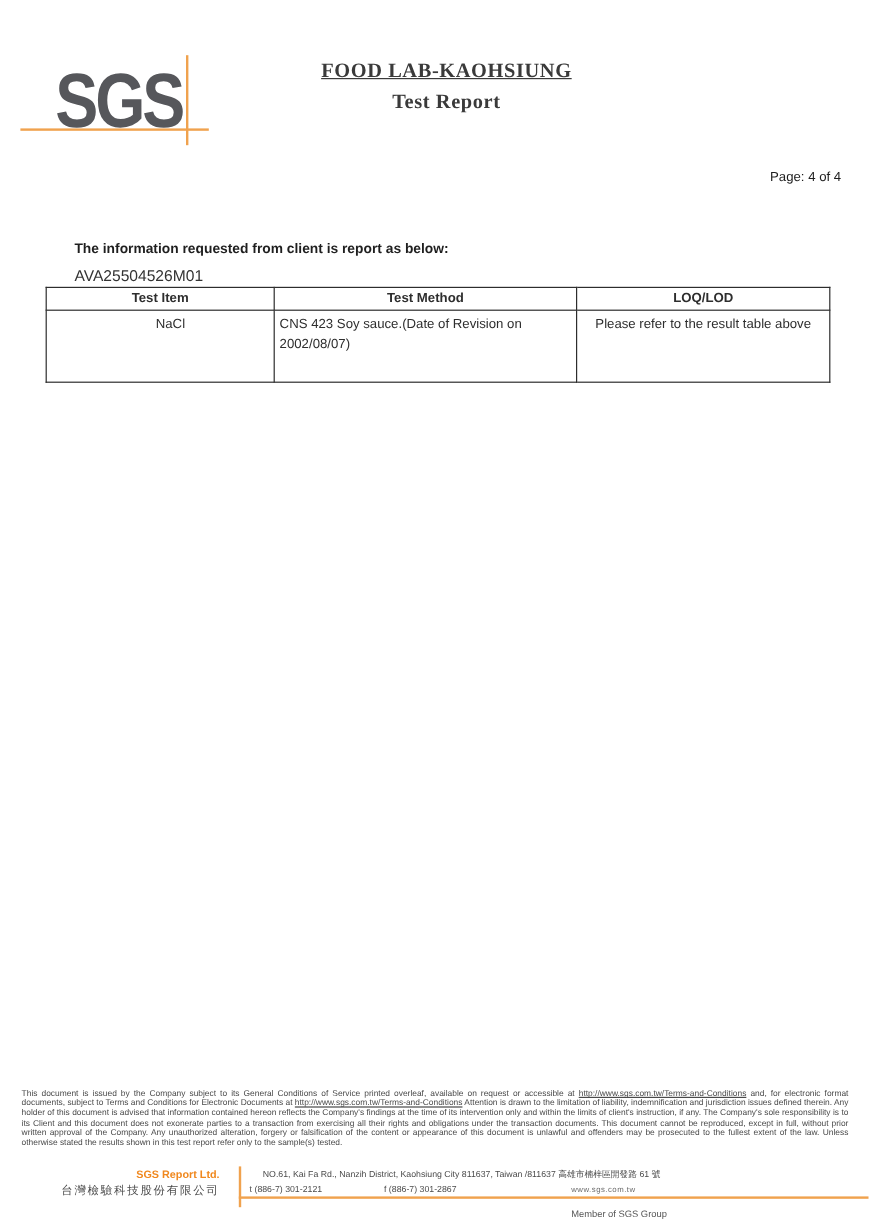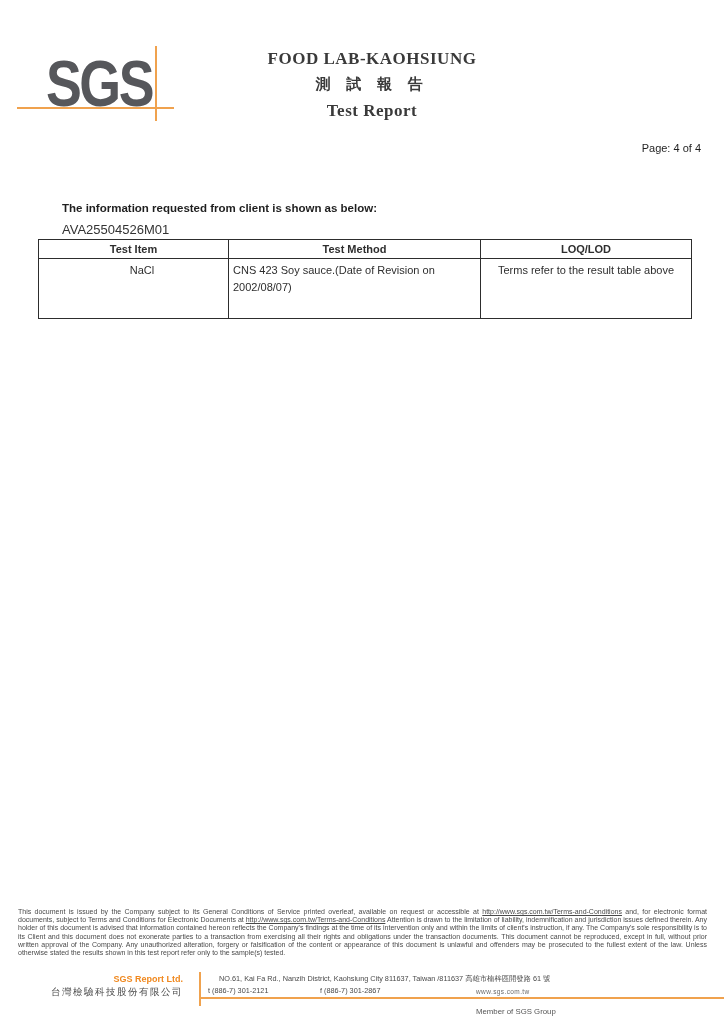--- a/index.html
+++ b/index.html
@@ -22,21 +22,21 @@
     position:absolute;left:46px;top:12px;z-index:2;
     font-family:"Liberation Sans",sans-serif;font-weight:bold;font-size:64px;line-height:1;
     color:var(--logo-gray);letter-spacing:-3px;transform:scaleX(0.84);transform-origin:left top;
   }
   
   .header-titles{
     position:absolute;left:20px;right:0;top:49px;text-align:center;
     font-family:"Liberation Serif",serif;font-weight:bold;color:#3a3a3a;
   }
   .ht-zh{font-size:15px;letter-spacing:3px;margin-bottom:7px;}
-  .ht-en{font-size:17px;letter-spacing:0.5px;margin-bottom:6px;}
+  .ht-en{font-size:17px;letter-spacing:0.5px;margin-bottom:6px;text-decoration:underline;}
   .ht-rzh{font-size:15px;letter-spacing:6px;margin-bottom:7px;}
   .ht-ren{font-size:17px;letter-spacing:0.5px;}
   .page-number{position:absolute;right:23px;top:142px;font-size:11px;color:#1f1f1f;}
   
   .intro{position:absolute;left:62px;top:202px;font-size:11.5px;font-weight:bold;color:#1f1f1f;}
   .sample-id{position:absolute;left:62px;top:222px;font-size:13px;color:#333;}
   .report-table{
     position:absolute;left:38px;top:239px;width:653px;
     border-collapse:collapse;table-layout:fixed;font-size:11px;color:var(--ink);
   }
@@ -68,47 +68,46 @@
 <div class="page">
 
   <div class="logo">
     <div class="logo-hline"></div>
     <div class="logo-vline"></div>
     <div class="logo-text">SGS</div>
   </div>
 
   <div class="header-titles">
     <div class="ht-en">FOOD LAB-KAOHSIUNG</div>
-    <div class="ht-rzh">測 試 報 告</div>
     <div class="ht-ren">Test Report</div>
   </div>
 
   <div class="page-number">Page: 4 of 4</div>
 
-  <div class="intro">The information requested from client is shown as below:</div>
+  <div class="intro">The information requested from client is report as below:</div>
   <div class="sample-id">AVA25504526M01</div>
 
   <table class="report-table">
     <colgroup>
         <col style="width:190px">
         <col style="width:252px">
         <col style="width:211px">
       </colgroup>
     <thead>
       <tr>
         <th>Test Item</th>
         <th>Test Method</th>
         <th>LOQ/LOD</th>
       </tr>
     </thead>
     <tbody>
       <tr>
         <td class="c1">NaCl</td>
         <td class="c2">CNS 423 Soy sauce.(Date of Revision on 2002/08/07)</td>
-        <td class="c3">Terms refer to the result table above</td>
+        <td class="c3">Please refer to the result table above</td>
       </tr>
     </tbody>
   </table>
 
   <p class="legal"><span>This document is issued by the Company subject to its General Conditions of Service printed overleaf, available on request or accessible at </span><span class="lnk">http://www.sgs.com.tw/Terms-and-Conditions</span><span> and, for electronic format documents, subject to Terms and Conditions for Electronic Documents at </span><span class="lnk">http://www.sgs.com.tw/Terms-and-Conditions</span><span> Attention is drawn to the limitation of liability, indemnification and jurisdiction issues defined therein. Any holder of this document is advised that information contained hereon reflects the Company's findings at the time of its intervention only and within the limits of client's instruction, if any. The Company's sole responsibility is to its Client and this document does not exonerate parties to a transaction from exercising all their rights and obligations under the transaction documents. This document cannot be reproduced, except in full, without prior written approval of the Company. Any unauthorized alteration, forgery or falsification of the content or appearance of this document is unlawful and offenders may be prosecuted to the fullest extent of the law. Unless otherwise stated the results shown in this test report refer only to the sample(s) tested.</span></p>
 
   <div class="co-en">SGS Report Ltd.</div>
   <div class="co-zh">台灣檢驗科技股份有限公司</div>
   <div class="v-divider"></div>
   <div class="address">NO.61, Kai Fa Rd., Nanzih District, Kaohsiung City 811637, Taiwan /811637 高雄市楠梓區開發路 61 號</div>

